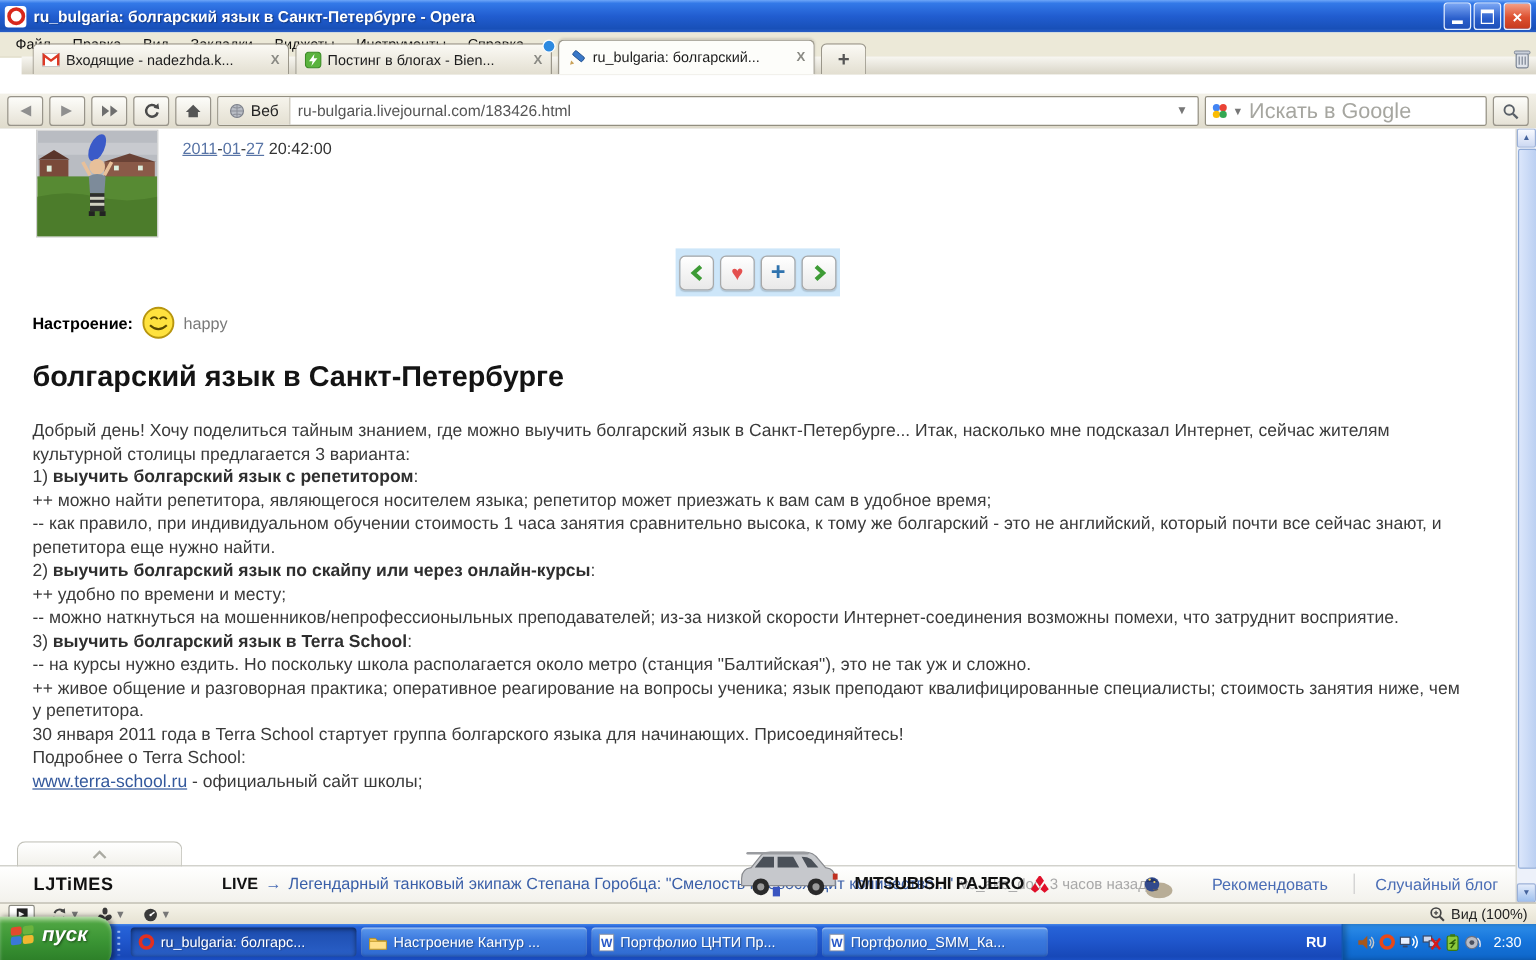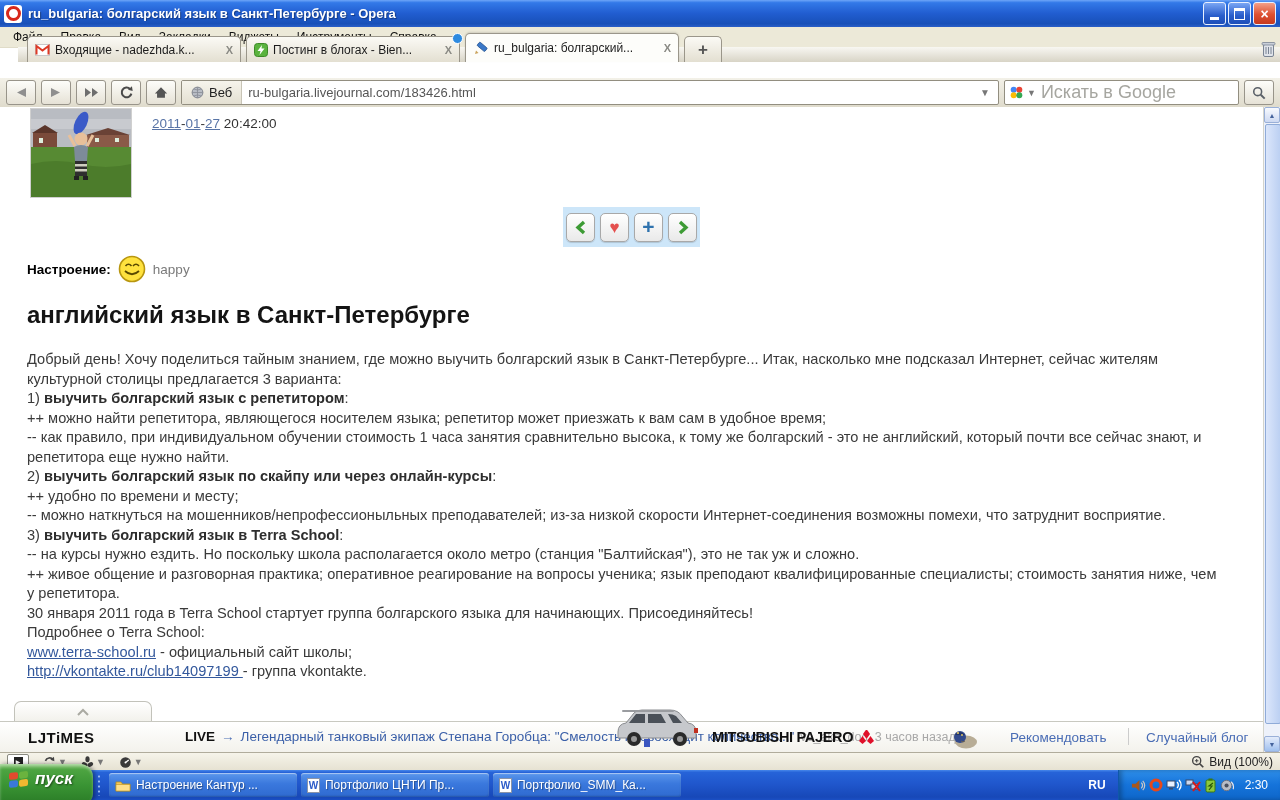--- a/index.html
+++ b/index.html
@@ -310,37 +310,36 @@
   <div class="mood-row">
     <span class="mood-label">Настроение:</span>
     <svg width="28" height="28" viewBox="0 0 28 28">
       <circle cx="14" cy="14" r="12.5" fill="#ffe23e" stroke="#b8960f" stroke-width="1.6"></circle>
       <path d="M7.5 11 q3 -3.4 6 0 M15 11 q3 -3.4 6 0" fill="none" stroke="#5a4a00" stroke-width="1.6"></path>
       <path d="M7 16 q7 6.5 14 0" fill="none" stroke="#5a4a00" stroke-width="1.8"></path>
     </svg>
     <span class="mood-value">happy</span>
   </div>
 
-  <h1 class="post-title">английский язык в Санкт-Петербурге</h1>
+  <h1 class="post-title">болгарский язык в Санкт-Петербурге</h1>
 
   <div class="post-body">
       <div><span class="seg-p"> Добрый день! Хочу поделиться тайным знанием, где можно выучить болгарский язык в Санкт-Петербурге... Итак, насколько мне подсказал Интернет, сейчас жителям культурной столицы предлагается 3 варианта:</span></div>
       <div><span class="seg-p">1) </span><span class="seg-b">выучить болгарский язык с репетитором</span><span class="seg-p">:</span></div>
       <div><span class="seg-p">++ можно найти репетитора, являющегося носителем языка; репетитор может приезжать к вам сам в удобное время;</span></div>
       <div><span class="seg-p">-- как правило, при индивидуальном обучении стоимость 1 часа занятия сравнительно высока, к тому же болгарский - это не английский, который почти все сейчас знают, и репетитора еще нужно найти.</span></div>
       <div><span class="seg-p">2) </span><span class="seg-b">выучить болгарский язык по скайпу или через онлайн-курсы</span><span class="seg-p">:</span></div>
       <div><span class="seg-p">++ удобно по времени и месту;</span></div>
       <div><span class="seg-p">-- можно наткнуться на мошенников/непрофессионыльных преподавателей; из-за низкой скорости Интернет-соединения возможны помехи, что затруднит восприятие.</span></div>
       <div><span class="seg-p">3) </span><span class="seg-b">выучить болгарский язык в Terra School</span><span class="seg-p">:</span></div>
       <div><span class="seg-p">-- на курсы нужно ездить. Но поскольку школа располагается около метро (станция "Балтийская"), это не так уж и сложно.</span></div>
       <div><span class="seg-p"> ++ живое общение и разговорная практика; оперативное реагирование на вопросы ученика; язык преподают квалифицированные специалисты; стоимость занятия ниже, чем у репетитора.</span></div>
       <div><span class="seg-p">30 января 2011 года в Terra School стартует группа болгарского языка для начинающих. Присоединяйтесь!</span></div>
       <div><span class="seg-p">Подробнее о Terra School:</span></div>
       <div><span class="seg-a">www.terra-school.ru</span><span class="seg-p"> - официальный сайт школы;</span></div>
-      <div><span class="seg-a">http://vkontakte.ru/club14097199 </span><span class="seg-p"> - группа vkontakte.</span></div>
     </div>
 
   <div class="ljt-tab">
     <svg width="14" height="9" viewBox="0 0 14 9">
         <polyline points="2,7 7,2 12,7" fill="none" stroke="#aaaaa2" stroke-width="2"></polyline>
       </svg>
   </div>
   <div class="ljt-bar">
     <span class="ljt-logo">LJTiMES</span>
     <span class="ljt-row">
@@ -430,20 +429,26 @@
       <g transform="skewY(-6) translate(0,2)">
         <rect x="1" y="1" width="9" height="7" rx="2" fill="#e24a2e"></rect>
         <rect x="11" y="1" width="9" height="7" rx="2" fill="#6ab33e"></rect>
         <rect x="1" y="9" width="9" height="7" rx="2" fill="#3a78d8"></rect>
         <rect x="11" y="9" width="9" height="7" rx="2" fill="#f0b830"></rect>
       </g>
     </svg>
     <span class="start-label">пуск</span>
   </div>
   <span class="task-grip"></span>
+  <div class="task active">
+    <svg width="14" height="14" viewBox="0 0 14 14">
+        <circle cx="7" cy="7" r="5" fill="none" stroke="#e23020" stroke-width="3"></circle>
+      </svg>
+    <span class="task-label">ru_bulgaria: болгарс...</span>
+  </div>
   <div class="task">
     <svg width="16" height="13" viewBox="0 0 16 13">
       <path d="M1 3 h5 l1.5 2 H15 v7 H1 z" fill="#f5c95c" stroke="#b8901f" stroke-width="0.8"></path>
       <path d="M1 5.5 h14 v6.5 H1 z" fill="#ffe08a" stroke="#b8901f" stroke-width="0.6"></path>
     </svg>
     <span class="task-label">Настроение Кантур ...</span>
   </div>
   <div class="task">
     <svg width="13" height="15" viewBox="0 0 13 15">
       <rect x="0.5" y="0.5" width="12" height="14" fill="#fff" stroke="#8a94a8"></rect>

